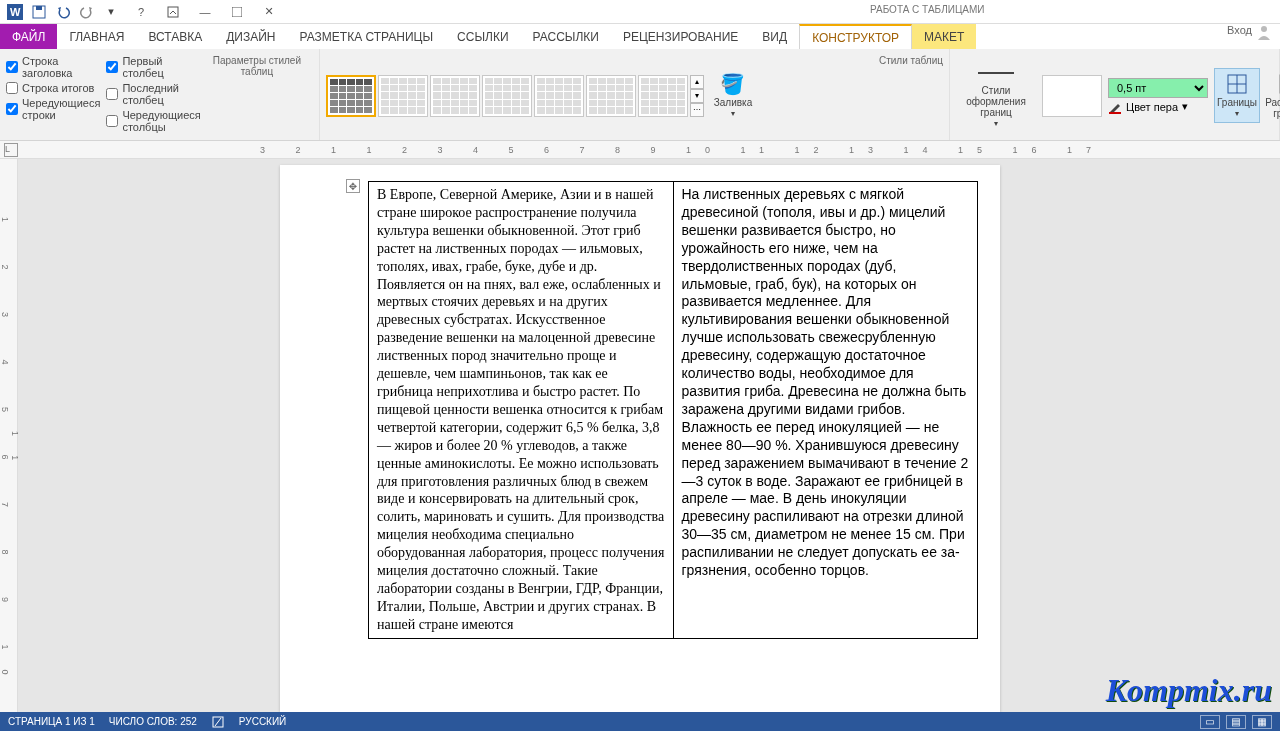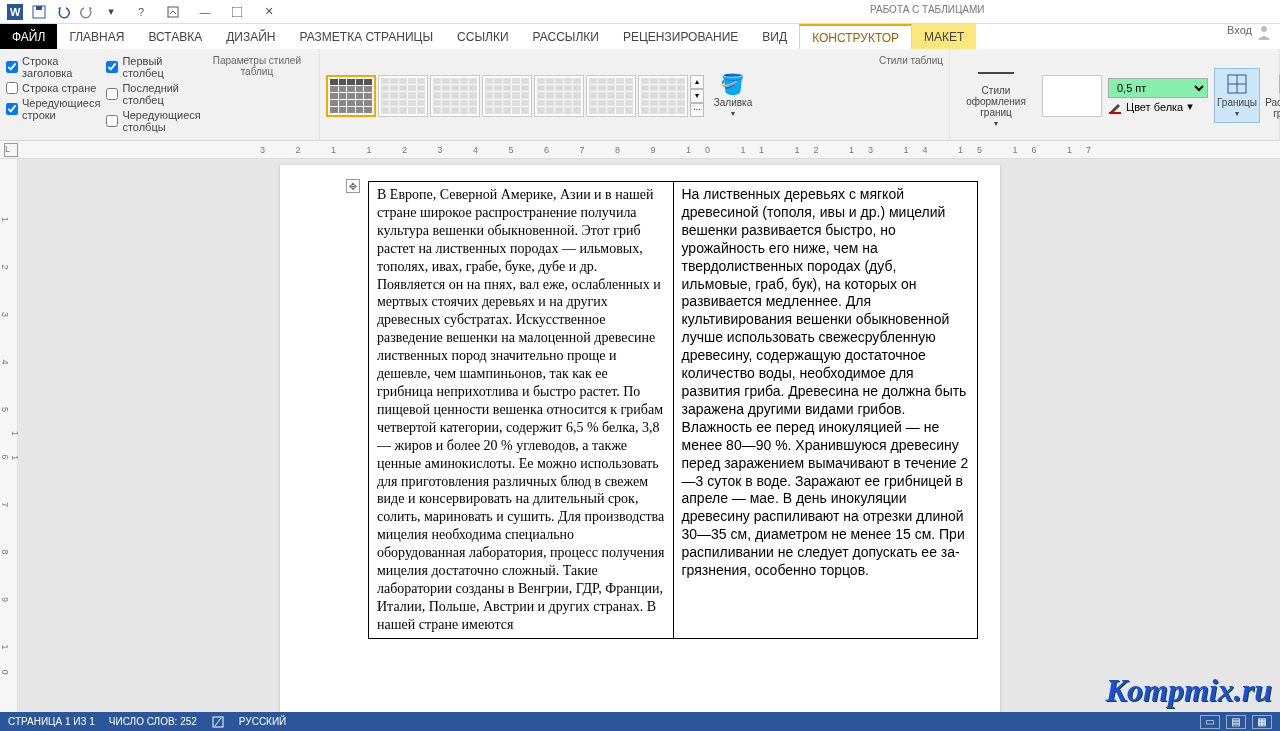--- a/index.html
+++ b/index.html
@@ -8,21 +8,21 @@
 .titlebar { height: 24px; background: #fff; display: flex; align-items: center; font-size: 11px; color: #444; border-bottom: 1px solid #ddd; }
 .titlebar .qat { display: flex; align-items: center; padding: 0 4px; gap: 2px; }
 .titlebar .qat-item { width: 22px; height: 20px; display: flex; align-items: center; justify-content: center; cursor: pointer; }
 .titlebar .title-center { flex: 1; text-align: center; color: #666; }
 .titlebar .tools-context { color: #777; font-size: 10px; position: absolute; left: 870px; top: 4px; }
 .titlebar .win-controls { display: flex; gap: 2px; padding-right: 4px; }
 .titlebar .win-btn { width: 30px; height: 20px; display: flex; align-items: center; justify-content: center; cursor: pointer; color: #555; }
 
 .tabs-row { height: 25px; display: flex; background: #fff; font-size: 12px; }
 .tab { padding: 0 12px; display: flex; align-items: center; cursor: pointer; color: #444; text-transform: uppercase; }
-.tab.file { background: #000000; color: #fff; }
+.tab.file { background: #a21caf; color: #fff; }
 .tab.active { color: #2b579a; border: 1px solid #d4d4d4; border-bottom: none; background: #f1f1f1; }
 .tab.highlight { background: #fce100; color: #a16207; }
 .tabs-row .spacer { flex: 1; }
 .tabs-row .login { padding: 0 8px; display: flex; align-items: flex-start; gap: 4px; color: #666; font-size: 11px; }
 
 .ribbon { height: 92px; background: #f1f1f1; border-bottom: 1px solid #d4d4d4; display: flex; }
 .ribbon-group { border-right: 1px solid #e1e1e1; padding: 4px 6px 2px; display: flex; flex-direction: row; }
 .ribbon-group .group-body { flex: 1; display: flex; align-items: flex-start; gap: 6px; }
 .ribbon-group .group-label { font-size: 10px; color: #666; text-align: center; padding-top: 2px; }
 
@@ -143,21 +143,21 @@
 <div class="ribbon">
   <div class="ribbon-group" style="width:320px;">
     <div class="group-body">
       <div class="style-opts">
         <label>
             <input type="checkbox" checked="" style="">
             <span>Строка заголовка</span>
           </label>
         <label>
             <input type="checkbox" style="">
-            <span>Строка стране</span>
+            <span>Строка итогов</span>
           </label>
         <label>
             <input type="checkbox" checked="" style="">
             <span>Чередующиеся строки</span>
           </label>
       </div>
       <div class="style-opts">
         <label>
             <input type="checkbox" checked="" style="">
             <span>Первый столбец</span>
@@ -408,21 +408,21 @@
           <span style="font-size:8px;">▾</span>
       </div>
       <div class="border-opts">
         <div class="pen-sample"></div>
       </div>
       <div class="border-opts">
         <select class="combo"><option>0,5 пт</option></select>
         <div class="brow"><svg width="14" height="14">
               <path d="M2 12 L10 4 L12 6 L4 14 Z" fill="#444"></path>
               <rect x="1" y="12" width="12" height="2" fill="#c00"></rect>
-            </svg><span>Цвет белка</span> ▾</div>
+            </svg><span>Цвет пера</span> ▾</div>
       </div>
       <div class="big-btn active">
         <span class="ico">
             <svg width="22" height="22">
               <rect x="2" y="2" width="18" height="18" fill="none" stroke="#2b579a"></rect>
               <line x1="11" y1="2" x2="11" y2="20" stroke="#2b579a"></line>
               <line x1="2" y1="11" x2="20" y2="11" stroke="#2b579a"></line>
             </svg>
           </span>
         <span>Границы</span>

